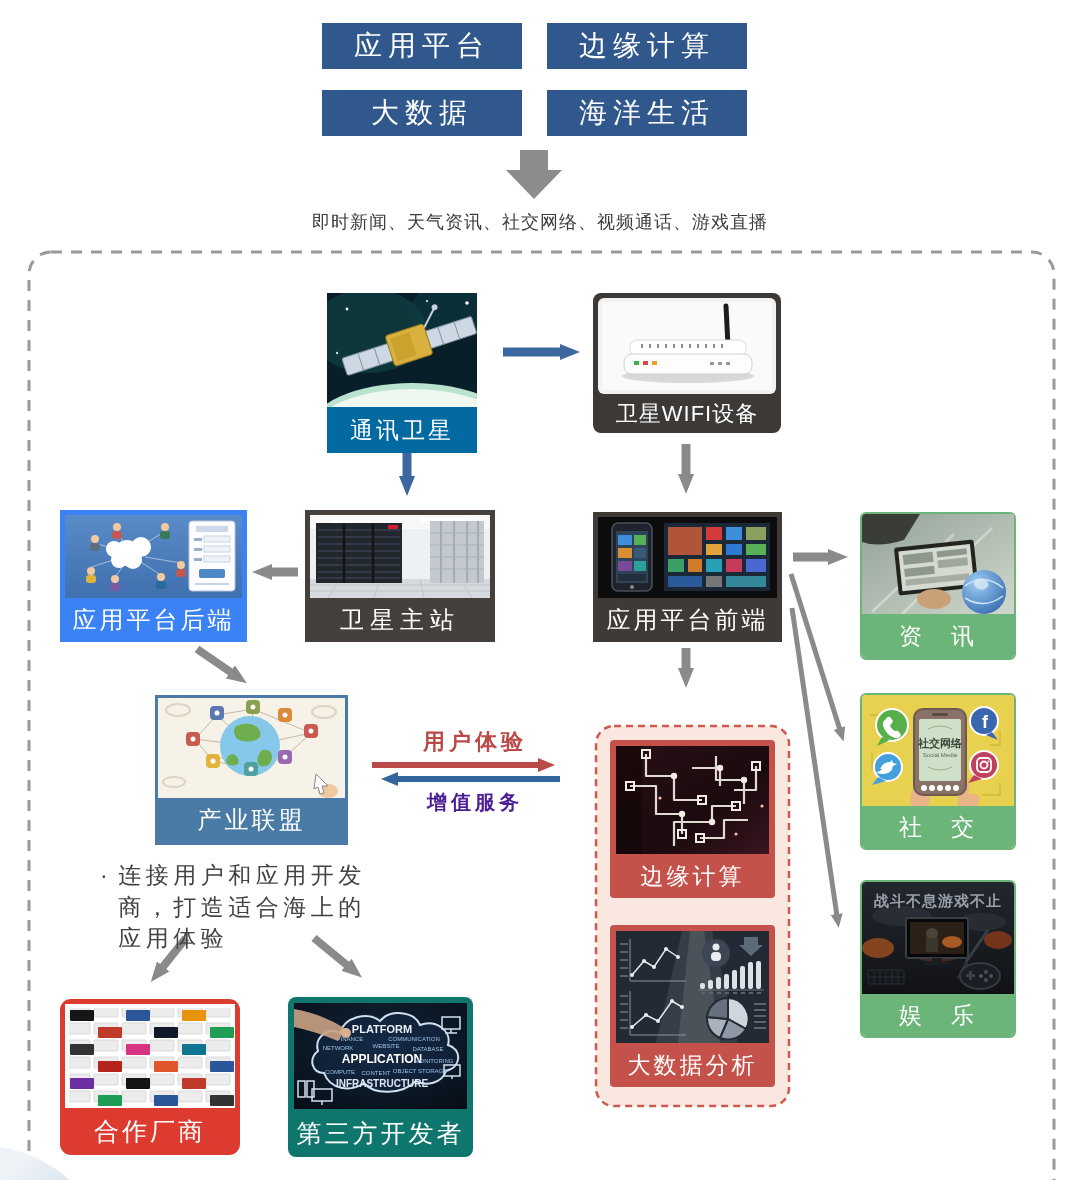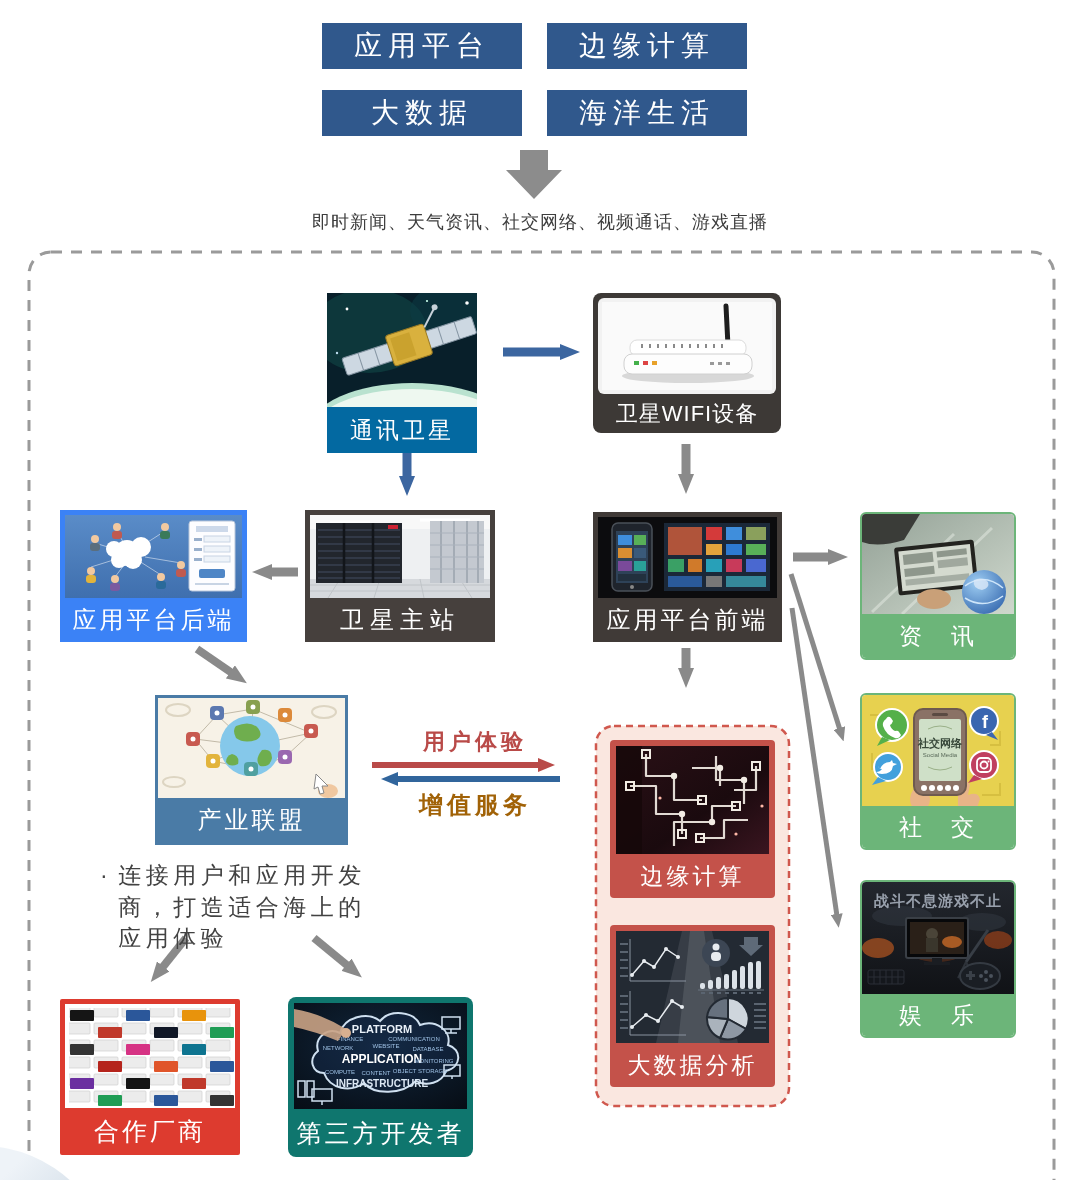--- a/index.html
+++ b/index.html
@@ -374,21 +374,21 @@
             <circle cx="153" cy="33" r="2.5" fill="#fff"></circle>
         </g>
         <ellipse cx="170" cy="93" rx="10" ry="7" fill="#f0c8a0"></ellipse>
         <polygon points="158,76 170,88 164,88 166,95 162,96 160,89 156,91" fill="#ffffff" stroke="#888888"></polygon>
       </svg>
     </div>
     <div class="node-label" style="font-size:24px">产业联盟</div>
   </div>
 
   <div class="flow-label" style="left:395px;top:727px;width:160px;font-size:22px;color:#b94a48;letter-spacing:4px">用户体验</div>
-  <div class="flow-label" style="left:395px;top:789px;width:160px;font-size:24px;color:#a16207;letter-spacing:4px">增值服务</div>
+  <div class="flow-label" style="left:395px;top:789px;width:160px;font-size:20px;color:#4c1d95;letter-spacing:4px">增值服务</div>
 
   <div class="node gnode" style="left:860px;top:693px;width:156px;height:157px">
     <div class="node-img">
       <svg width="152" height="111" viewBox="0 0 152 111">
         <rect width="152" height="111" fill="#e7d14f"></rect>
         <g stroke="#d6bf40" stroke-width="2" fill="none">
           <path d="M8,20 h20 v14 h-14"></path>
             <path d="M120,100 h18 v-12"></path>
             <path d="M10,58 v16 h14"></path>
             <path d="M138,36 v14 h-10"></path>
@@ -611,21 +611,21 @@
       </svg>
     </div>
     <div class="node-label" style="font-size:23px">大数据分析</div>
   </div>
 
   <div class="note" style="left:100px;top:860px">
     <span class="bullet">·</span>
     <span class="txt">连接用户和应用开发商，打造适合海上的应用体验</span>
   </div>
 
-  <div class="node" style="left:60px;top:999px;width:180px;height:156px;background:#dd3b2f;border-radius:2px;padding:5px 5px 0">
+  <div class="node" style="left:60px;top:999px;width:180px;height:156px;background:#dd3b2f;border-radius:11px;padding:5px 5px 0">
     <div class="node-img">
       <svg width="170" height="104" viewBox="0 0 170 104">
         <defs>
           <pattern id="lg" patternUnits="userSpaceOnUse" width="28" height="17">
             <rect x="1" y="2" width="24" height="11" rx="1" fill="#ececec" stroke="#cfcfcf" stroke-width=".7"></rect>
           </pattern>
         </defs>
         <rect width="170" height="104" fill="#ffffff"></rect>
         <rect x="4" y="4" width="162" height="96" fill="url(#lg)"></rect>
         <g>

